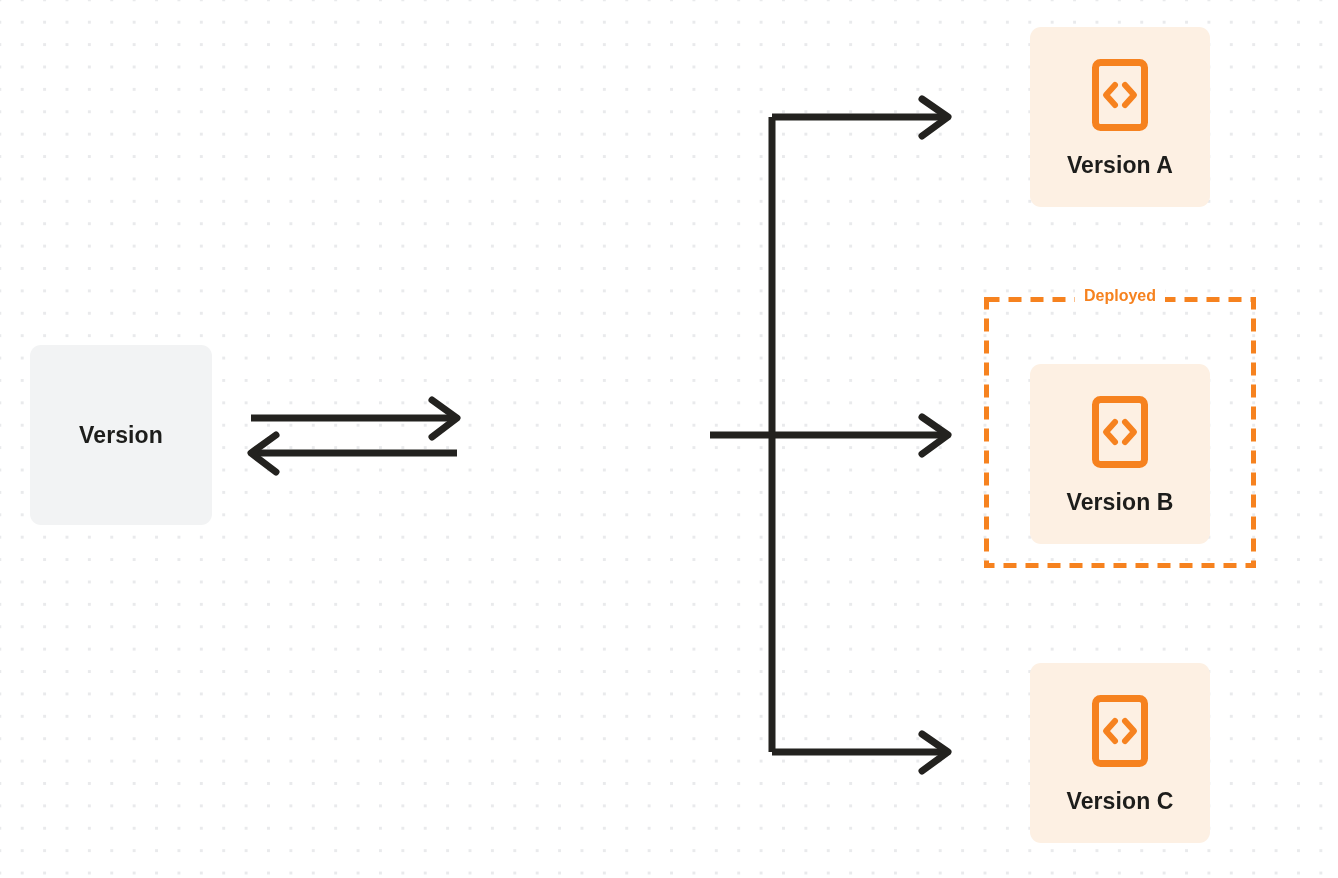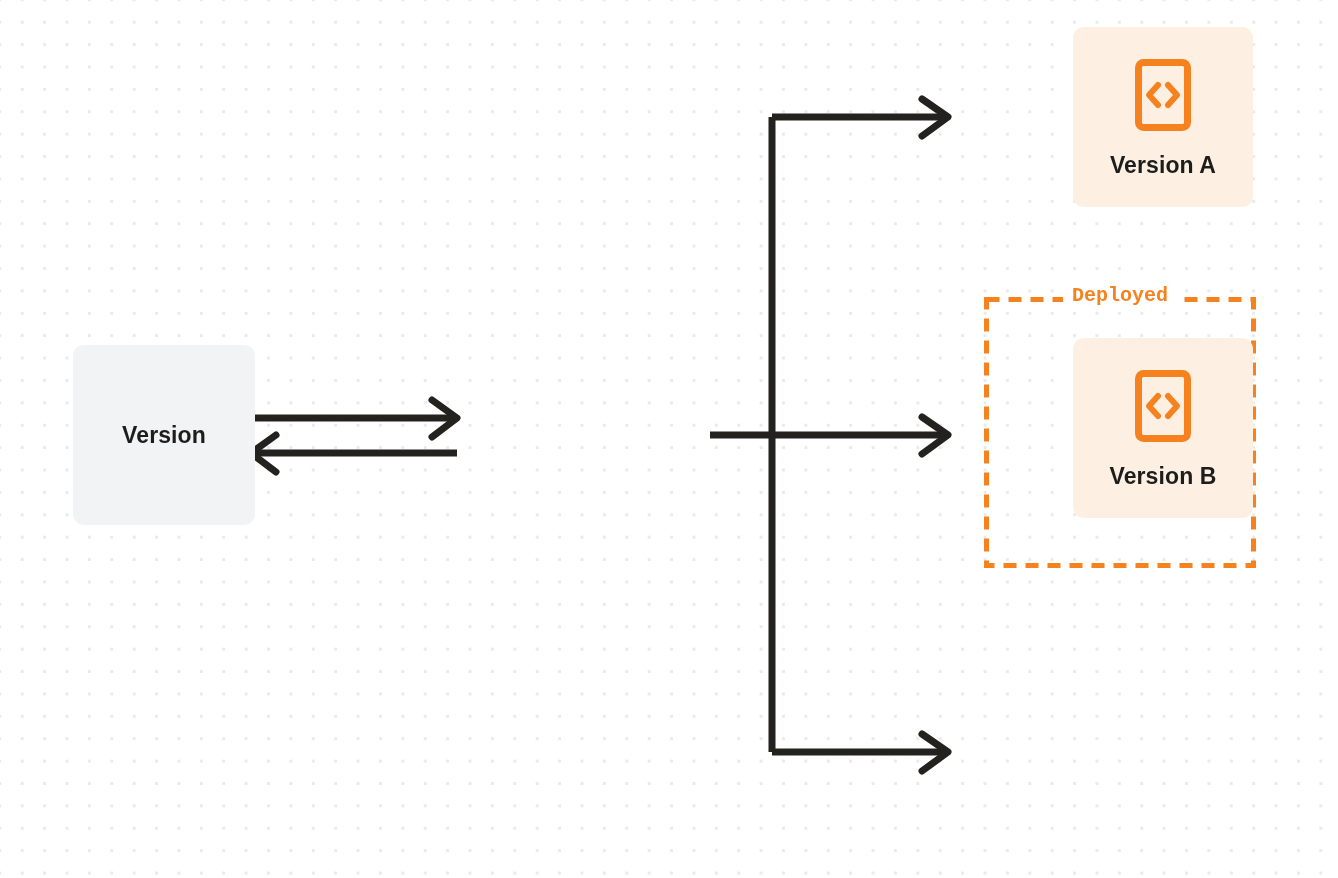--- a/index.html
+++ b/index.html
@@ -26,21 +26,20 @@
 
   
   .node {
     position: absolute;
     box-sizing: border-box;
     border-radius: 11px;
     display: flex;
     flex-direction: column;
     align-items: center;
     justify-content: center;
-    margin-left: 43px;
   }
 
   .node-label {
     font-size: 23px;
     font-weight: bold;
     color: #1d1d1b;
     letter-spacing: 0.1px;
     line-height: 1;
   }
 
@@ -66,47 +65,46 @@
 
   
   .version-node {
     width: 180px;
     height: 180px;
     left: 1030px;
     background-color: #fdf0e3;
   }
   .version-node .node-icon { margin-bottom: 18px; }
   #version-a-node { top: 27px; }
-  #version-b-node { top: 338px; }
+  #version-b-node { top: 364px; }
   #version-c-node { top: 663px; }
 
   
   #deployed-group {
     position: absolute;
     left: 984px;
     top: 297px;
     width: 272px;
     height: 271px;
     box-sizing: border-box;
     pointer-events: none;
   }
   #deployed-group svg { display: block; }
   #deployed-label {
     position: absolute;
     left: 50%;
     top: -16px;
     transform: translateX(-50%);
     background-color: #ffffff;
     padding: 0 9px;
-    font-size: 20px;
+    font-size: 16px;
     font-weight: bold;
     color: #f6821f;
     line-height: 30px;
     white-space: nowrap;
-    font-family: Liberation Mono, monospace;
   }
 
   
   #connector-layer {
     position: absolute;
     left: 0;
     top: 0;
     width: 1338px;
     height: 878px;
     pointer-events: none;
@@ -194,14 +192,24 @@
     <span class="node-icon">
       <svg width="58" height="74" viewBox="0 0 58 74" xmlns="http://www.w3.org/2000/svg">
         <rect x="4.5" y="4.5" width="49" height="65" rx="5" ry="5" fill="none" stroke="#f6821f" stroke-width="7"></rect>
         <path d="M24 27 L15 37 L24 47" fill="none" stroke="#f6821f" stroke-width="6" stroke-linecap="round" stroke-linejoin="round"></path>
         <path d="M34 27 L43 37 L34 47" fill="none" stroke="#f6821f" stroke-width="6" stroke-linecap="round" stroke-linejoin="round"></path>
       </svg>
     </span>
     <span class="node-label">Version B</span>
   </div>
 
+  <div class="node version-node" id="version-c-node">
+    <span class="node-icon">
+      <svg width="58" height="74" viewBox="0 0 58 74" xmlns="http://www.w3.org/2000/svg">
+        <rect x="4.5" y="4.5" width="49" height="65" rx="5" ry="5" fill="none" stroke="#f6821f" stroke-width="7"></rect>
+        <path d="M24 27 L15 37 L24 47" fill="none" stroke="#f6821f" stroke-width="6" stroke-linecap="round" stroke-linejoin="round"></path>
+        <path d="M34 27 L43 37 L34 47" fill="none" stroke="#f6821f" stroke-width="6" stroke-linecap="round" stroke-linejoin="round"></path>
+      </svg>
+    </span>
+    <span class="node-label">Version C</span>
+  </div>
 
 </div>
 
 </body></html>

